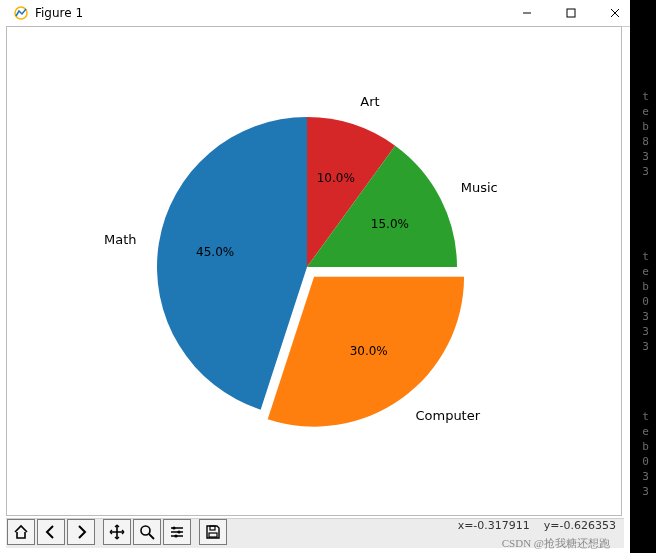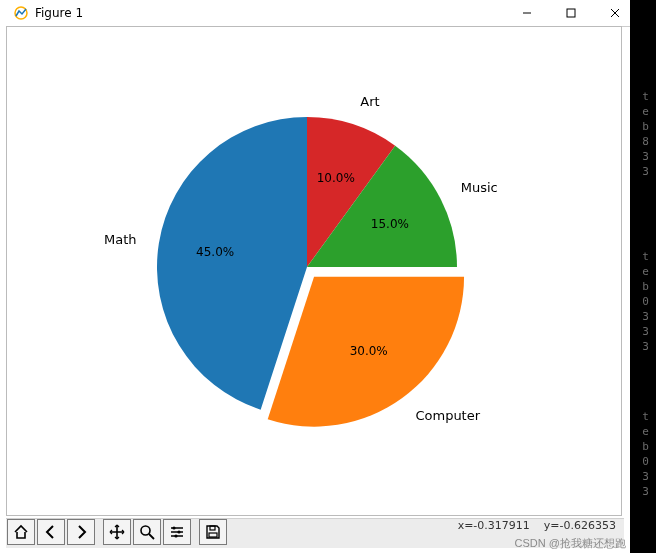--- a/index.html
+++ b/index.html
@@ -112,24 +112,24 @@
     color: #6b6b6b;
     font-family: monospace;
     font-size: 11px;
     writing-mode: vertical-rl;
     text-orientation: upright;
     letter-spacing: 2px;
     right: 4px;
   }
   .watermark {
     position: absolute;
-    right: 30px; bottom: 2px;
+    right: 46px; bottom: 2px;
     font-size: 11px;
     color: rgba(120,120,120,0.85);
-    font-family: Liberation Sans, sans-serif;
+    font-family: Liberation Serif, serif;
   }
   
   .left-fragments {
     position: absolute;
     left: 0; top: 0;
     width: 6px; height: 553px;
     background: #fff;
   }
 </style>
 </head>

